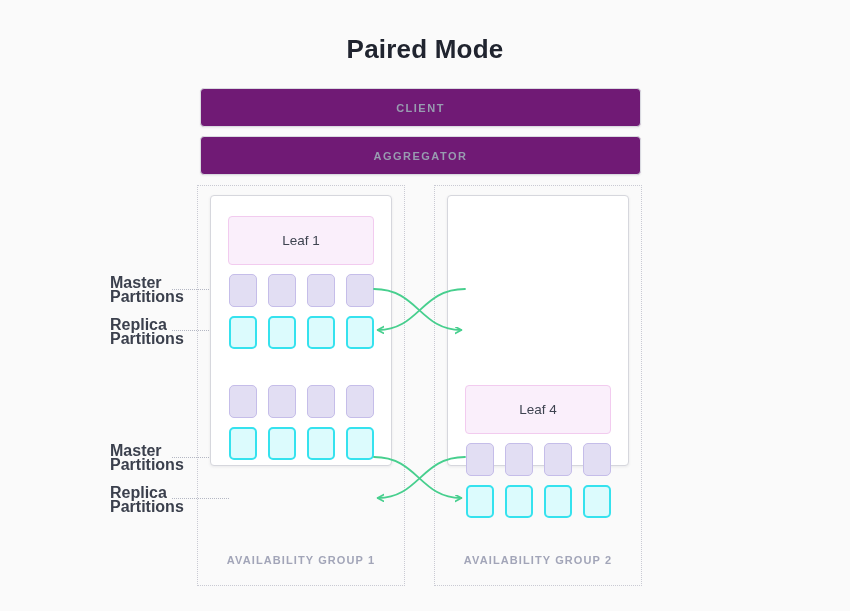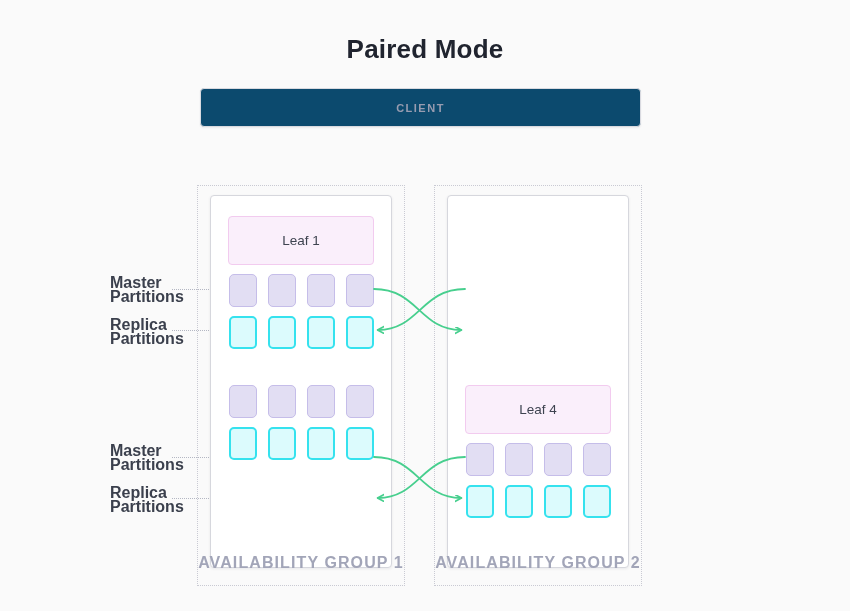--- a/index.html
+++ b/index.html
@@ -32,40 +32,40 @@
   .page{position:absolute;inset:0;width:850px;height:611px;}
 
   .title{
     position:absolute;top:34px;left:0;width:850px;
     text-align:center;font-size:26px;font-weight:700;
     color:var(--title_text);letter-spacing:.2px;
   }
 
   .tier{
     position:absolute;left:200px;width:441px;height:39px;
-    background:#0c4a6e;border:1px solid var(--box_border);border-radius:4px;
+    background:#701a75;border:1px solid var(--box_border);border-radius:4px;
     display:flex;align-items:center;justify-content:center;
     box-shadow:0 1px 2px rgba(40,40,60,.07);
   }
   .tier span{
     font-size:11px;font-weight:700;letter-spacing:1.5px;
     color:var(--tier_text);
   }
   .tier.client{top:88px;}
   .tier.aggregator{top:136px;}
 
   .group{
     position:absolute;top:185px;width:208px;height:401px;
     border:1px dotted var(--dashed_border);
   }
   .group.g1{left:197px;}
   .group.g2{left:434px;}
 
   .leaf-panel{
-    position:absolute;top:9px;left:12px;width:182px;height:373px;
+    position:absolute;top:9px;left:12px;width:182px;height:271px;
     background:#fff;border:1px solid var(--panel_border);border-radius:4px;
     box-shadow:0 1px 3px rgba(40,40,60,.08);
   }
 
   .leaf-section{
     position:absolute;left:0;width:100%;
     display:flex;flex-direction:column;align-items:center;
   }
   .leaf-section.s1{top:20px;}
   .leaf-section.s2{top:189px;}
@@ -81,21 +81,21 @@
   .part-row{
     width:145px;display:flex;justify-content:space-between;
     margin-bottom:9px;
   }
   .sq{width:28px;height:33px;border-radius:5px;}
   .sq.master{background:var(--master_fill);border:1px solid var(--master_border);}
   .sq.replica{background:var(--replica_fill);border:2px solid var(--replica_border);}
 
   .group-caption{
     position:absolute;top:368px;left:0;width:100%;
-    text-align:center;font-size:16px;font-weight:700;
+    text-align:center;font-size:11px;font-weight:700;
     letter-spacing:1.1px;color:var(--group_label_text);
   }
 
   .side-label{
     position:absolute;left:110px;width:62px;
     font-size:16px;font-weight:700;line-height:14px;
     color:var(--label_text);
   }
   .lbl-m1{top:276px;} .lbl-r1{top:318px;}
   .lbl-m2{top:444px;} .lbl-r2{top:486px;}
@@ -111,20 +111,23 @@
 </style>
 </head>
 <body>
 
 <div class="page">
 
   <h1 class="title">Paired Mode</h1>
 
   <div class="tier client">
     <span>CLIENT</span>
+  </div>
+  <div class="tier aggregator">
+    <span>AGGREGATOR</span>
   </div>
 
   <div class="side-label lbl-m1">Master Partitions</div>
   <div class="side-label lbl-r1">Replica Partitions</div>
   <div class="side-label lbl-m2">Master Partitions</div>
   <div class="side-label lbl-r2">Replica Partitions</div>
   <div class="leader ld-m1"></div>
   <div class="leader ld-r1"></div>
   <div class="leader ld-m2"></div>
   <div class="leader ld-r2"></div>

